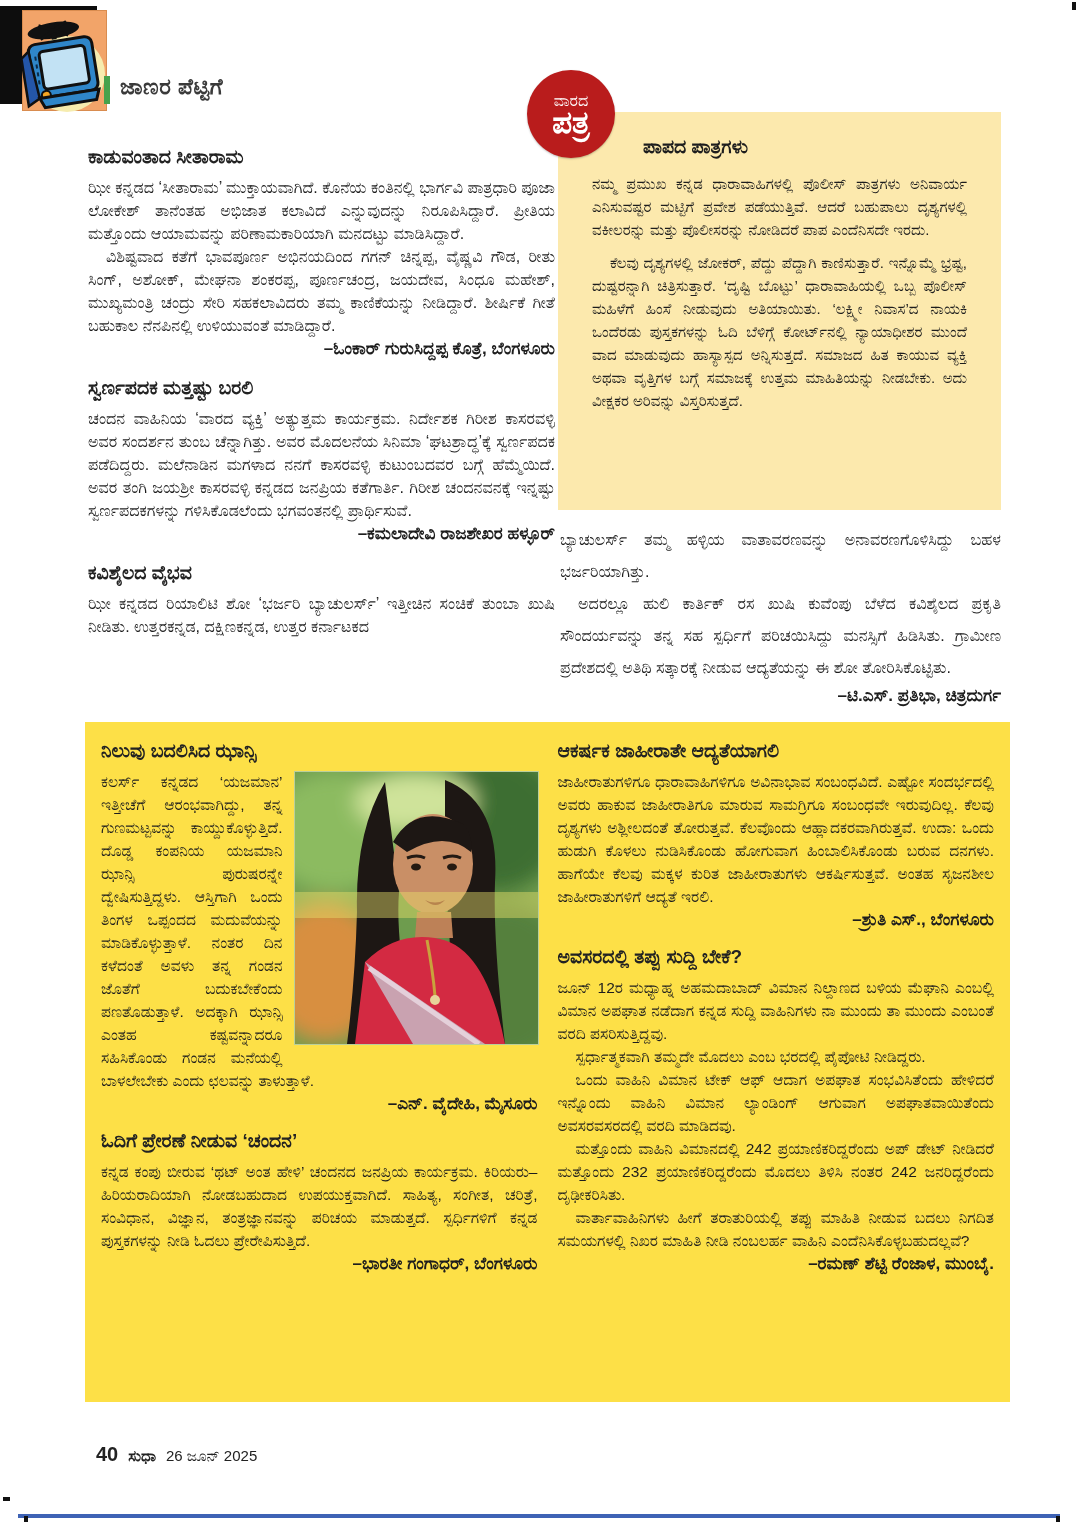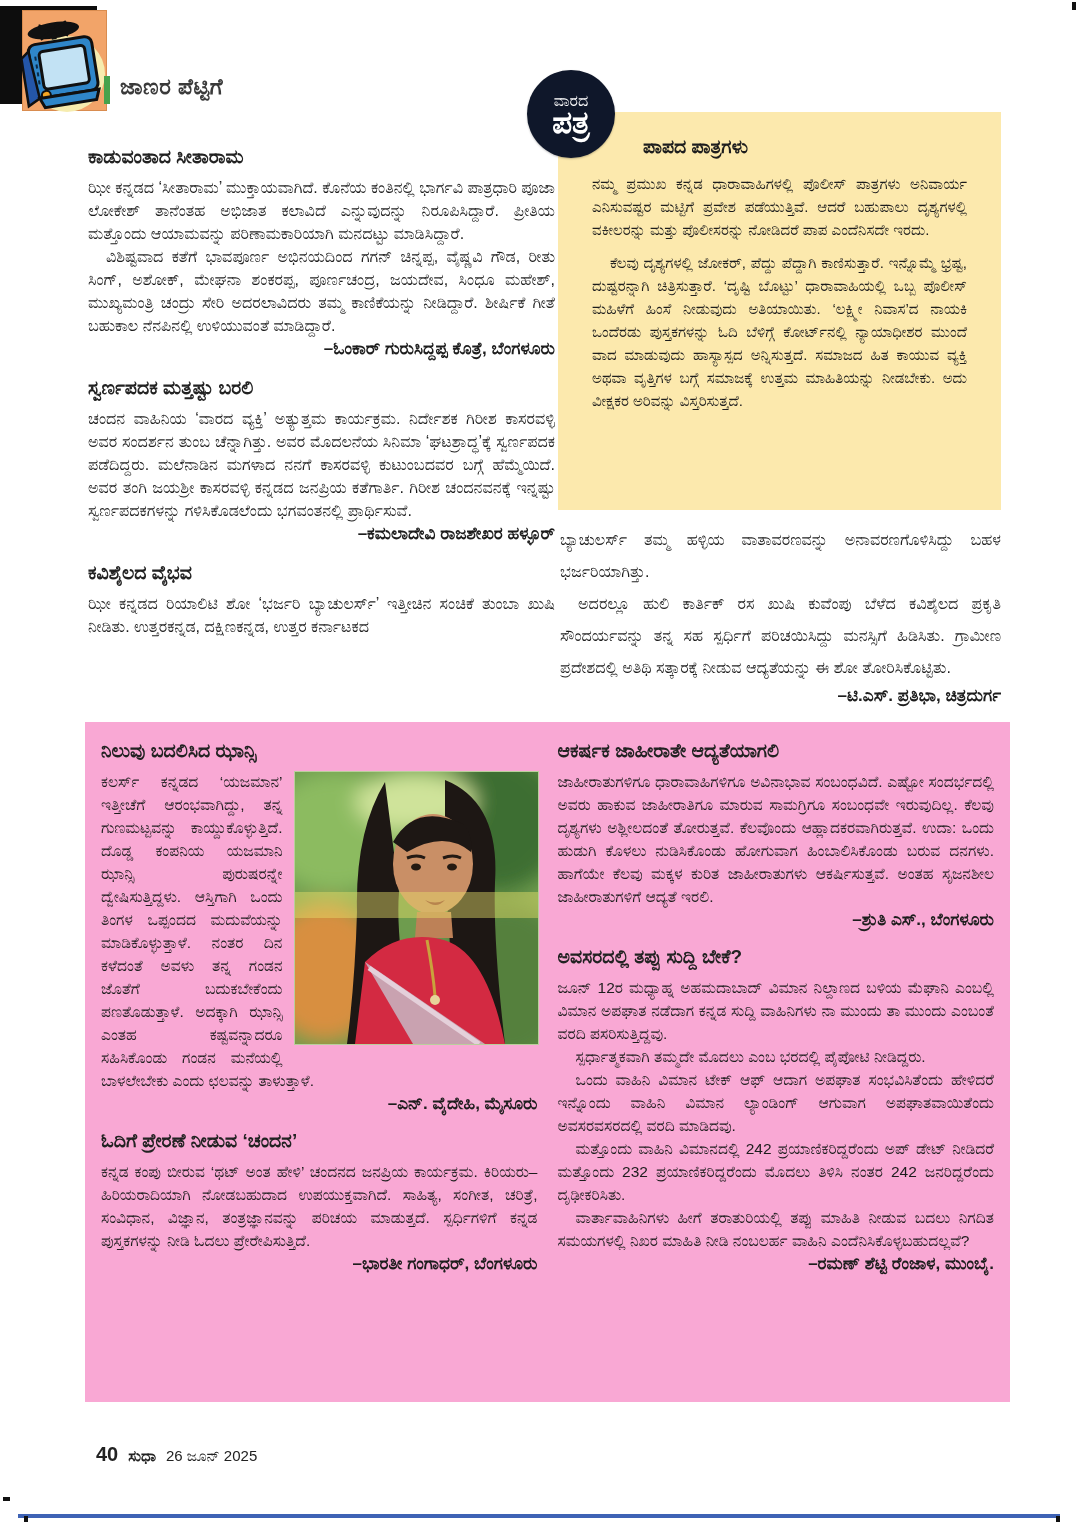--- a/index.html
+++ b/index.html
@@ -16,21 +16,21 @@
   .tv-plate{position:absolute;left:22px;top:10px;width:85px;height:101px;background:#f2a469;box-shadow:0 0 0 1px #d98c4f inset;}
   .tv-plate svg{position:absolute;left:-6px;top:2px;}
   .section-rule{position:absolute;left:104px;top:76px;width:6px;height:28px;background:#47a24c;}
   .page-title{
     position:absolute;left:120px;top:74px;
     font-size:22px;font-weight:bold;color:#3a3a3a;letter-spacing:.5px;
   }
   
   .badge{
     position:absolute;left:527px;top:70px;width:88px;height:88px;border-radius:50%;
-    background:#0f172a;color:#fff;text-align:center;
+    background:#b91c1c;color:#fff;text-align:center;
     display:flex;flex-direction:column;justify-content:center;gap:0;
     box-shadow:0 1px 2px rgba(0,0,0,.25);
     z-index:3;
   }
   .badge .b1{font-size:16px;line-height:18px;}
   .badge .b2{font-size:31px;font-weight:bold;line-height:26px;}
   
   .letter p{margin:0;text-align:justify;font-size:16px;line-height:23px;}
   .letter p.ind{text-indent:18px;}
   .letter h3{margin:0 0 8px 0;font-size:19px;color:#222;}
@@ -46,21 +46,21 @@
   .yellow-box h3{margin:2px 0 14px 61px;font-size:19px;}
   .yellow-box p{margin:10px;text-align:justify;font-size:15px;line-height:23px;}
   .yellow-box p.ind{text-indent:18px;}
   
   .col-right-cont{position:absolute;left:560px;top:524px;width:441px;}
   .col-right-cont p{margin:0;text-align:justify;font-size:16px;line-height:32px;}
   .col-right-cont p.ind{text-indent:18px;}
   
   .green-box{
     position:absolute;left:85px;top:722px;width:925px;height:680px;
-    background:#f9a8d4;box-sizing:border-box;padding:18px 16px;
+    background:#fde047;box-sizing:border-box;padding:18px 16px;
     display:flex;gap:20px;
   }
   .gcol{width:443px;box-sizing:border-box;}
   .gcol .letter{margin-bottom:16px;}
   .gcol .letter p{font-size:15.5px;}
   .photo{
     float:right;width:243px;height:272px;margin:2px 0 6px 12px;
     outline:1px solid #b9cf9c;
   }
   .clear{clear:both;}
@@ -105,21 +105,21 @@
 
   <div class="badge">
     <span class="b1">ವಾರದ</span>
     <span class="b2">ಪತ್ರ</span>
   </div>
 
   <div class="col-left">
     <div class="letter">
       <h3>ಕಾಡುವಂತಾದ ಸೀತಾರಾಮ</h3>
       <p>ಝೀ ಕನ್ನಡದ ‘ಸೀತಾರಾಮ’ ಮುಕ್ತಾಯವಾಗಿದೆ. ಕೊನೆಯ ಕಂತಿನಲ್ಲಿ ಭಾರ್ಗವಿ ಪಾತ್ರಧಾರಿ ಪೂಜಾ ಲೋಕೇಶ್ ತಾನೆಂತಹ ಅಭಿಜಾತ ಕಲಾವಿದೆ ಎನ್ನುವುದನ್ನು ನಿರೂಪಿಸಿದ್ದಾರೆ. ಪ್ರೀತಿಯ ಮತ್ತೊಂದು ಆಯಾಮವನ್ನು ಪರಿಣಾಮಕಾರಿಯಾಗಿ ಮನದಟ್ಟು ಮಾಡಿಸಿದ್ದಾರೆ.</p>
-      <p class="ind">ವಿಶಿಷ್ಟವಾದ ಕತೆಗೆ ಭಾವಪೂರ್ಣ ಅಭಿನಯದಿಂದ ಗಗನ್ ಚಿನ್ನಪ್ಪ, ವೈಷ್ಣವಿ ಗೌಡ, ರೀತು ಸಿಂಗ್, ಅಶೋಕ್, ಮೇಘನಾ ಶಂಕರಪ್ಪ, ಪೂರ್ಣಚಂದ್ರ, ಜಯದೇವ, ಸಿಂಧೂ ಮಹೇಶ್, ಮುಖ್ಯಮಂತ್ರಿ ಚಂದ್ರು ಸೇರಿ ಅದರಲಾವಿದರು ತಮ್ಮ ಕಾಣಿಕೆಯನ್ನು ನೀಡಿದ್ದಾರೆ. ಶೀರ್ಷಿಕೆ ಗೀತೆ ಬಹುಕಾಲ ನೆನಪಿನಲ್ಲಿ ಉಳಿಯುವಂತೆ ಮಾಡಿದ್ದಾರೆ.</p>
+      <p class="ind">ವಿಶಿಷ್ಟವಾದ ಕತೆಗೆ ಭಾವಪೂರ್ಣ ಅಭಿನಯದಿಂದ ಗಗನ್ ಚಿನ್ನಪ್ಪ, ವೈಷ್ಣವಿ ಗೌಡ, ರೀತು ಸಿಂಗ್, ಅಶೋಕ್, ಮೇಘನಾ ಶಂಕರಪ್ಪ, ಪೂರ್ಣಚಂದ್ರ, ಜಯದೇವ, ಸಿಂಧೂ ಮಹೇಶ್, ಮುಖ್ಯಮಂತ್ರಿ ಚಂದ್ರು ಸೇರಿ ಸಹಕಲಾವಿದರು ತಮ್ಮ ಕಾಣಿಕೆಯನ್ನು ನೀಡಿದ್ದಾರೆ. ಶೀರ್ಷಿಕೆ ಗೀತೆ ಬಹುಕಾಲ ನೆನಪಿನಲ್ಲಿ ಉಳಿಯುವಂತೆ ಮಾಡಿದ್ದಾರೆ.</p>
       <span class="sig">–ಓಂಕಾರ್ ಗುರುಸಿದ್ದಪ್ಪ ಕೊತ್ರೆ, ಬೆಂಗಳೂರು</span>
     </div>
     <div class="letter">
       <h3>ಸ್ವರ್ಣಪದಕ ಮತ್ತಷ್ಟು ಬರಲಿ</h3>
       <p>ಚಂದನ ವಾಹಿನಿಯ ‘ವಾರದ ವ್ಯಕ್ತಿ’ ಅತ್ಯುತ್ತಮ ಕಾರ್ಯಕ್ರಮ. ನಿರ್ದೇಶಕ ಗಿರೀಶ ಕಾಸರವಳ್ಳಿ ಅವರ ಸಂದರ್ಶನ ತುಂಬ ಚೆನ್ನಾಗಿತ್ತು. ಅವರ ಮೊದಲನೆಯ ಸಿನಿಮಾ ‘ಘಟಶ್ರಾದ್ಧ’ಕ್ಕೆ ಸ್ವರ್ಣಪದಕ ಪಡೆದಿದ್ದರು. ಮಲೆನಾಡಿನ ಮಗಳಾದ ನನಗೆ ಕಾಸರವಳ್ಳಿ ಕುಟುಂಬದವರ ಬಗ್ಗೆ ಹೆಮ್ಮೆಯಿದೆ. ಅವರ ತಂಗಿ ಜಯಶ್ರೀ ಕಾಸರವಳ್ಳಿ ಕನ್ನಡದ ಜನಪ್ರಿಯ ಕತೆಗಾರ್ತಿ. ಗಿರೀಶ ಚಂದನವನಕ್ಕೆ ಇನ್ನಷ್ಟು ಸ್ವರ್ಣಪದಕಗಳನ್ನು ಗಳಿಸಿಕೊಡಲೆಂದು ಭಗವಂತನಲ್ಲಿ ಪ್ರಾರ್ಥಿಸುವೆ.</p>
       <span class="sig">–ಕಮಲಾದೇವಿ ರಾಜಶೇಖರ ಹಳ್ಳೂರ್</span>
     </div>
     <div class="letter">
       <h3>ಕವಿಶೈಲದ ವೈಭವ</h3>
       <p>ಝೀ ಕನ್ನಡದ ರಿಯಾಲಿಟಿ ಶೋ ‘ಭರ್ಜರಿ ಬ್ಯಾಚುಲರ್ಸ್’ ಇತ್ತೀಚಿನ ಸಂಚಿಕೆ ತುಂಬಾ ಖುಷಿ ನೀಡಿತು. ಉತ್ತರಕನ್ನಡ, ದಕ್ಷಿಣಕನ್ನಡ, ಉತ್ತರ ಕರ್ನಾಟಕದ</p>

